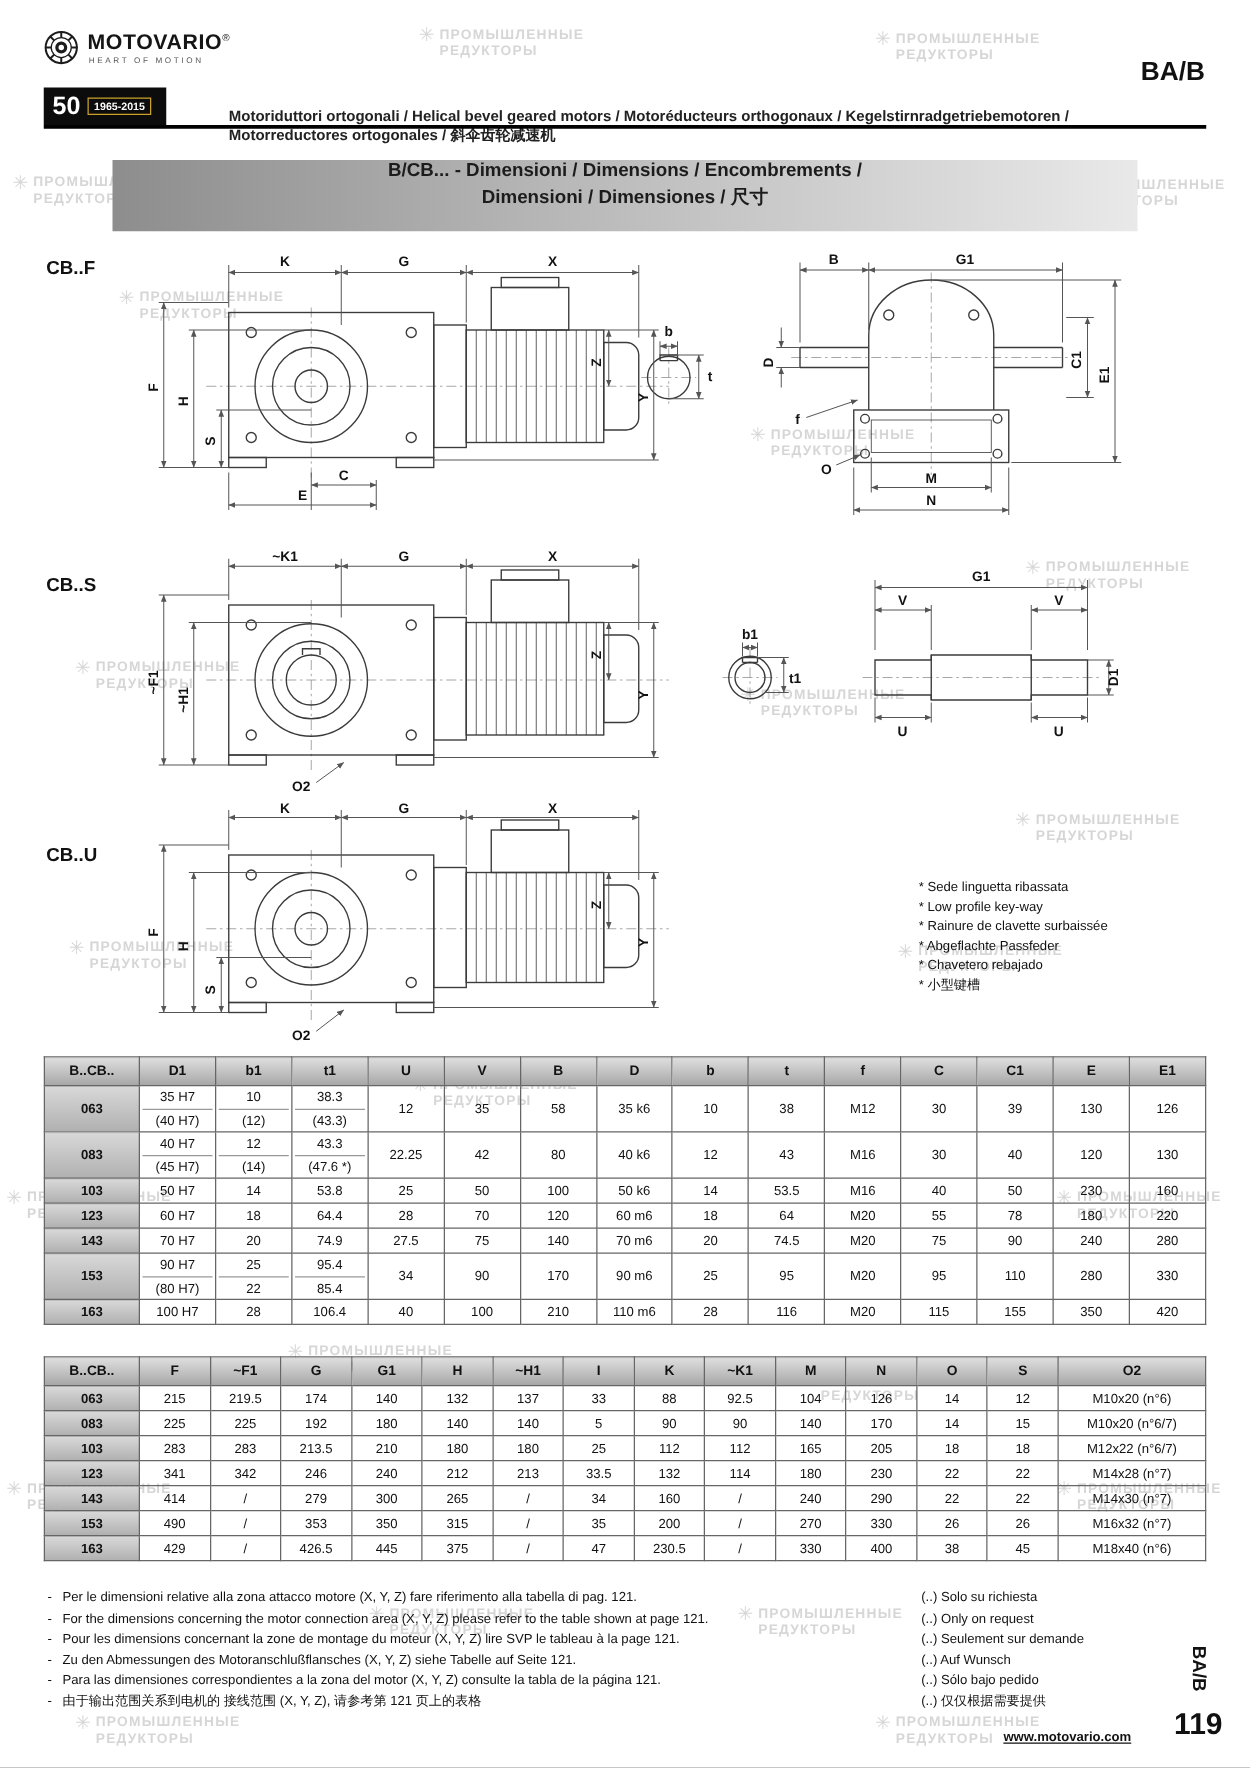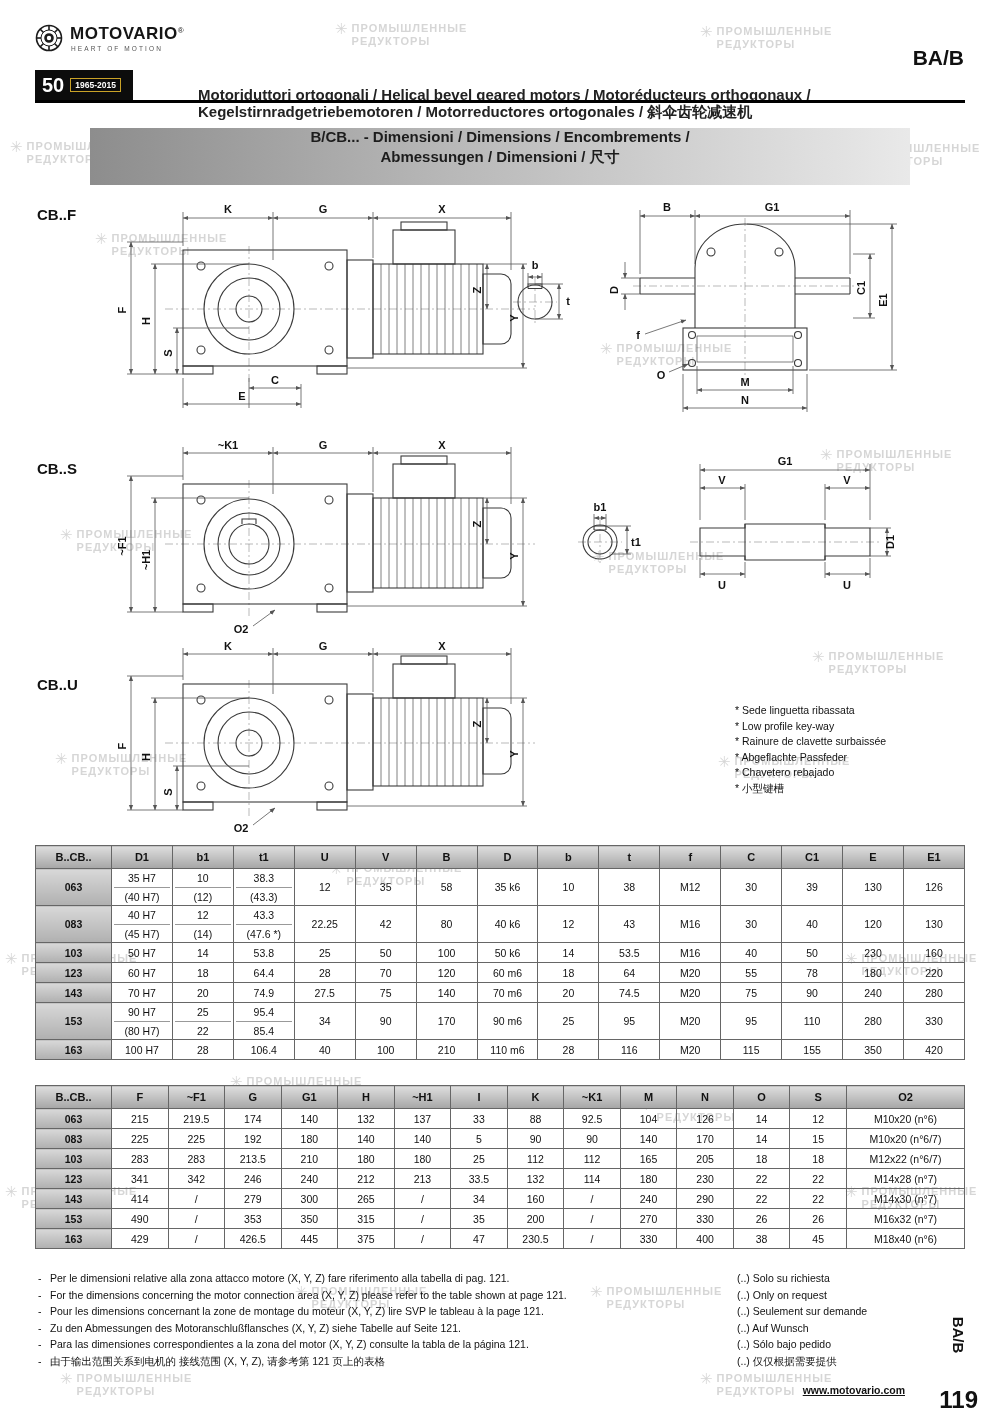--- a/index.html
+++ b/index.html
@@ -16,21 +16,21 @@
   
   .brand { left:35px; top:24px; }
   .brand-row { display:flex; align-items:flex-end; gap:7px; }
   .brand-name { font-size:17px; font-weight:bold; letter-spacing:.5px; color:#151515; }
   .brand-reg { font-size:8px; vertical-align:super; color:#151515; }
   .tagline { font-size:6.5px; letter-spacing:2.1px; color:#555; margin-left:1px; margin-top:1px; }
   .badge { left:35px; top:70px; width:98px; height:30px; background:#0c0c0c; color:#fff; display:flex; align-items:center; padding:0 7px; gap:6px; }
   .badge-num { font-size:20px; font-weight:bold; line-height:1; }
   .badge-years { font-size:8.5px; font-weight:bold; border:1px solid #c9a227; padding:1px 4px; white-space:nowrap; }
   .product-code { right:36px; top:46px; font-size:21px; font-weight:bold; color:#111; }
-  .subtitle { left:198px; top:86px; width:770px; font-size:15px; font-weight:bold; color:#222; }
+  .subtitle { left:183px; top:86px; width:770px; font-size:12px; font-weight:bold; color:#222; }
   .header-rule { left:35px; top:100px; width:930px; height:2.5px; background:#000; }
 
   
   .banner { left:90px; top:128px; width:820px; height:57px; background:linear-gradient(90deg,#8d8d8d 0%,#b9b9b9 45%,#e9e9e9 100%);
             display:flex; flex-direction:column; align-items:center; gap:3px; }
   .banner-line { font-size:15px; font-weight:bold; color:#1c1c1c; }
 
   .sec-label { font-size:15px; font-weight:bold; color:#111; }
 
   
@@ -57,21 +57,21 @@
   
   .notes-left { left:38px; top:1270px; width:665px; font-size:10.5px; color:#111; }
   .notes-right { left:737px; top:1270px; width:228px; font-size:10.5px; color:#111; }
   .note { display:flex; line-height:16.5px; }
   .note .dash { width:12px; flex:none; }
 
   
   .side-code { left:936px; top:1312px; width:46px; height:46px; display:flex; align-items:center; justify-content:center;
                transform:rotate(90deg); font-weight:bold; font-size:15px; color:#111; }
   .website { right:95px; top:1384px; font-size:10.5px; font-weight:bold; color:#111;text-decoration:underline; }
-  .page-num { right:22px; top:1366px; font-size:24px; font-weight:bold; color:#111;margin-top:20px; }
+  .page-num { right:22px; top:1366px; font-size:24px; font-weight:bold; color:#111; }
 </style>
 </head>
 <body>
 
 <div class="page">
 
   <div id="watermarks">
       <div class="wm" style="left: 335px; top: 22px;">
         <span class="wm-ico">✳</span>
         <div class="wm-tx">
@@ -261,21 +261,21 @@
   <div class="abs badge">
     <span class="badge-num">50</span>
     <span class="badge-years">1965-2015</span>
   </div>
   <div class="abs product-code">BA/B</div>
   <div class="abs subtitle">Motoriduttori ortogonali / Helical bevel geared motors / Motoréducteurs orthogonaux / Kegelstirnradgetriebemotoren / Motorreductores ortogonales / 斜伞齿轮减速机</div>
   <div class="abs header-rule"></div>
 
   <div class="abs banner">
     <div class="banner-line">B/CB... - Dimensioni / Dimensions / Encombrements /</div>
-    <div class="banner-line">Abmessungen / Dimensioni / 尺寸</div>
+    <div class="banner-line">Dimensioni / Dimensiones / 尺寸</div>
   </div>
 
   <div class="abs sec-label" style="left:37px;top:206px">CB..F</div>
   <div class="abs sec-label" style="left:37px;top:460px">CB..S</div>
   <div class="abs sec-label" style="left:37px;top:676px">CB..U</div>
 
   <svg class="drawing" style="left:35px;top:198px" width="930" height="240" viewBox="0 0 930 240">
     <defs>
       <marker id="arr" viewBox="0 0 10 10" refX="9.5" refY="5" markerWidth="7" markerHeight="7" orient="auto-start-reverse">
         <path d="M0,1 L10,5 L0,9 z" fill="#555"></path>

